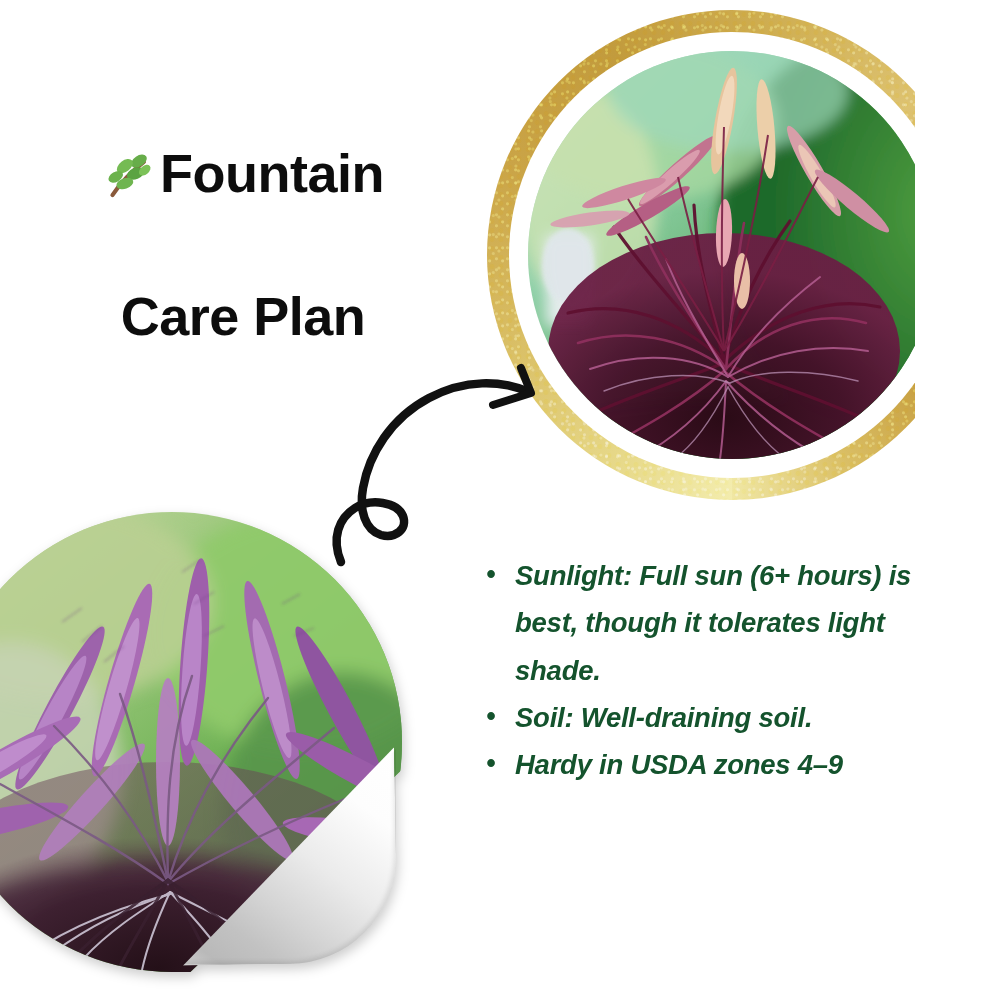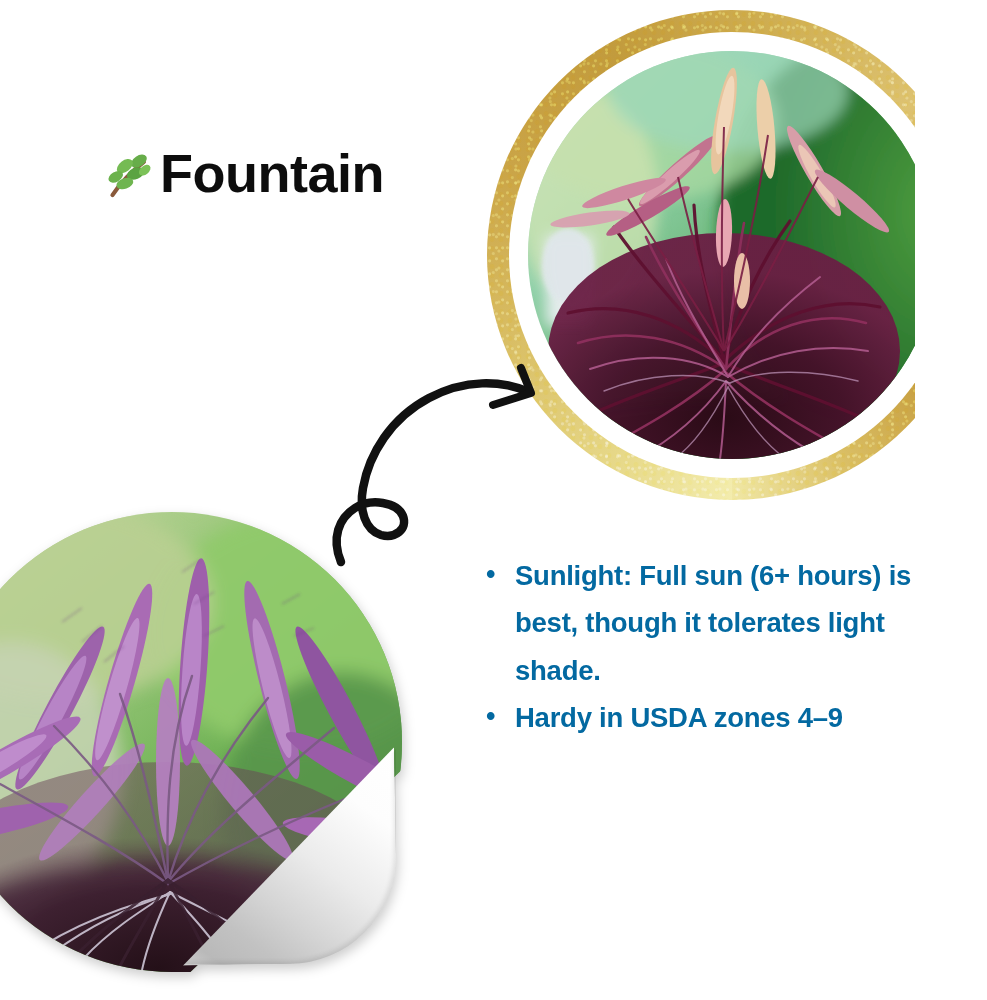--- a/index.html
+++ b/index.html
@@ -164,22 +164,23 @@
     left: 482px;
     top: 552px;
     width: 486px;
     margin: 0;
     padding: 0;
     list-style: none;
     font-family: "Liberation Sans", sans-serif;
     font-weight: bold;
     font-size: 27.5px;
     line-height: 1.72;
-    color: #0369a1;
+    color: #14532d;
     letter-spacing: -0.25px;
+    font-style: italic;
   }
   #bullet-list li {
     position: relative;
     padding-left: 33px;
     margin: 0 0 0 0;
   }
   #bullet-list li::before {
     content: "•";
     position: absolute;
     left: 4px;
@@ -199,20 +200,21 @@
         <path d="M12 52 C20 40 32 26 50 12" stroke="#8a5a3b" stroke-width="5" fill="none" stroke-linecap="round"></path>
         <ellipse cx="44" cy="11" rx="10.5" ry="6.5" fill="#67ad4a" transform="rotate(-34 44 11)"></ellipse>
         <ellipse cx="27" cy="17" rx="11" ry="6.8" fill="#75bb53" transform="rotate(-38 27 17)"></ellipse>
         <ellipse cx="16" cy="30" rx="9.5" ry="6" fill="#6cb24d" transform="rotate(-30 16 30)"></ellipse>
         <ellipse cx="40" cy="26" rx="11" ry="6.8" fill="#5aa341" transform="rotate(-22 40 26)"></ellipse>
         <ellipse cx="27" cy="38" rx="10.5" ry="6.4" fill="#6fb550" transform="rotate(-18 27 38)"></ellipse>
         <ellipse cx="51" cy="22" rx="8" ry="5.2" fill="#7cc258" transform="rotate(-40 51 22)"></ellipse>
       </svg>
     </span><span>Fountain</span><br>
     <br>
+    <span>Care Plan</span>
   </div>
 
   <div id="gold-circle-wrap">
     <div class="gold-ring"></div>
     <div class="white-gap"></div>
     <div id="gold-photo">
       <svg viewBox="0 0 408 408" width="408" height="408" preserveAspectRatio="xMidYMid slice">
         <defs>
           <linearGradient id="bgSky" x1="0" y1="0" x2="1" y2="1">
             <stop offset="0%" stop-color="#bfe3cf"></stop>
@@ -457,16 +459,17 @@
           </g>
         </g>
       </svg>
     </div>
     <div id="sticker-curl"></div>
     <div id="sticker-curl-edge"></div>
   </div>
 
   <ul id="bullet-list">
     <li>Sunlight: Full sun (6+ hours) is best, though it tolerates light shade.</li>
+    <li>Soil: Well-draining soil.</li>
     <li>Hardy in USDA zones 4–9</li>
   </ul>
 
 </div>
 
 </body></html>

